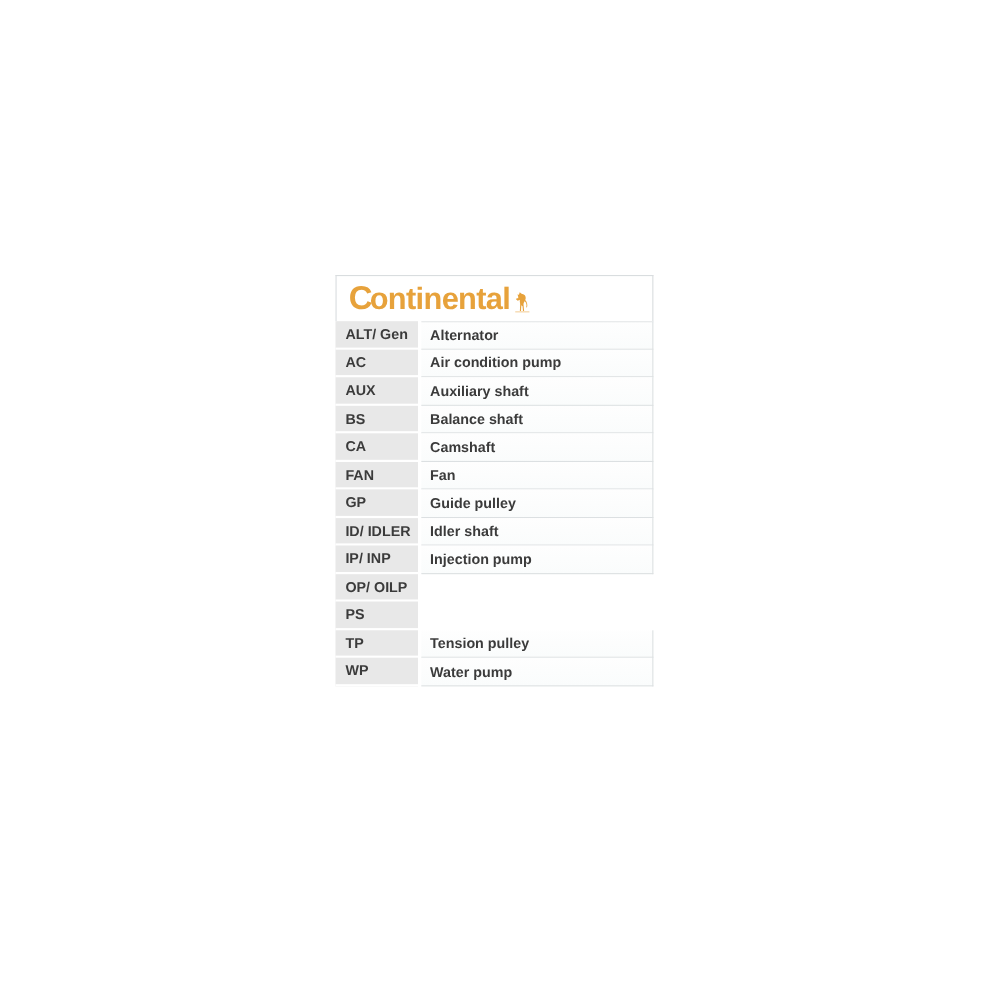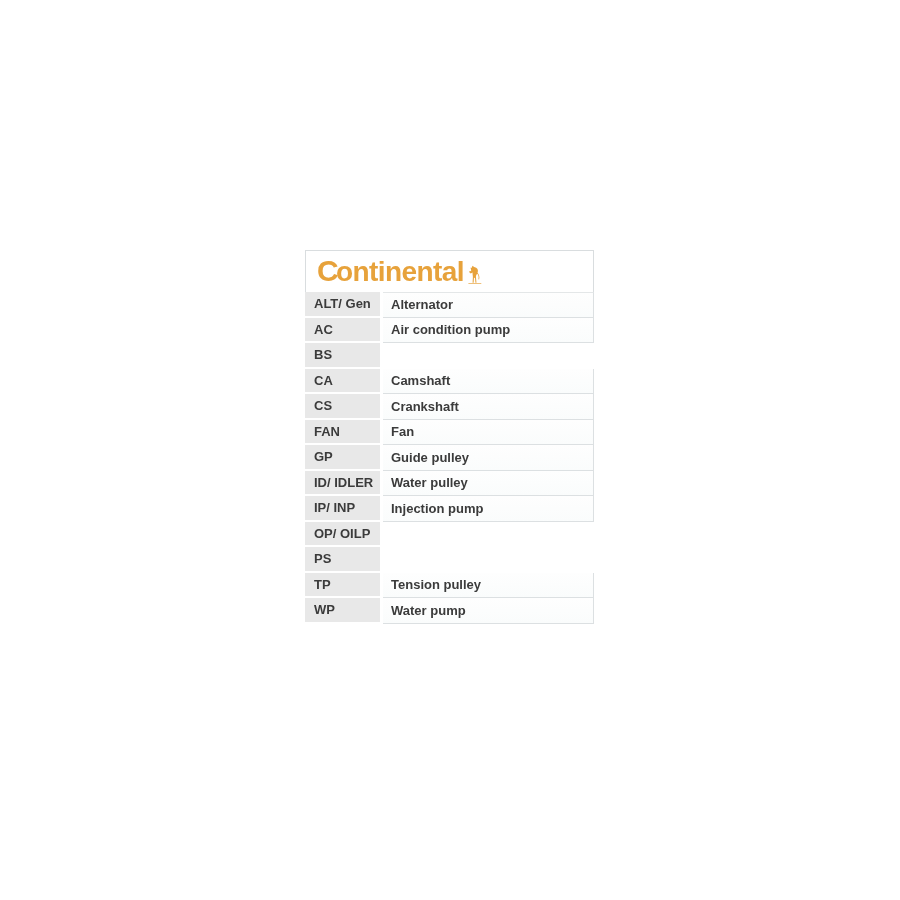--- a/index.html
+++ b/index.html
@@ -112,54 +112,55 @@
     <div class="gap"></div>
     <div class="desc">Alternator</div>
   </div>
 
   <div class="row">
     <div class="abbr">AC</div>
     <div class="gap"></div>
     <div class="desc">Air condition pump</div>
   </div>
 
+  <div class="row">
+    <div class="abbr">AUX</div>
+    <div class="gap"></div>
+    <div class="desc">Auxiliary shaft</div>
+  </div>
 
   <div class="row">
     <div class="abbr">BS</div>
     <div class="gap"></div>
+    <div class="desc">Balance shaft</div>
   </div>
 
   <div class="row">
     <div class="abbr">CA</div>
     <div class="gap"></div>
     <div class="desc">Camshaft</div>
   </div>
 
-  <div class="row">
-    <div class="abbr">CS</div>
-    <div class="gap"></div>
-    <div class="desc">Crankshaft</div>
-  </div>
 
   <div class="row">
     <div class="abbr">FAN</div>
     <div class="gap"></div>
     <div class="desc">Fan</div>
   </div>
 
   <div class="row">
     <div class="abbr">GP</div>
     <div class="gap"></div>
     <div class="desc">Guide pulley</div>
   </div>
 
   <div class="row">
     <div class="abbr">ID/ IDLER</div>
     <div class="gap"></div>
-    <div class="desc">Water pulley</div>
+    <div class="desc">Idler shaft</div>
   </div>
 
   <div class="row">
     <div class="abbr">IP/ INP</div>
     <div class="gap"></div>
     <div class="desc">Injection pump</div>
   </div>
 
   <div class="row">
     <div class="abbr">OP/ OILP</div>

